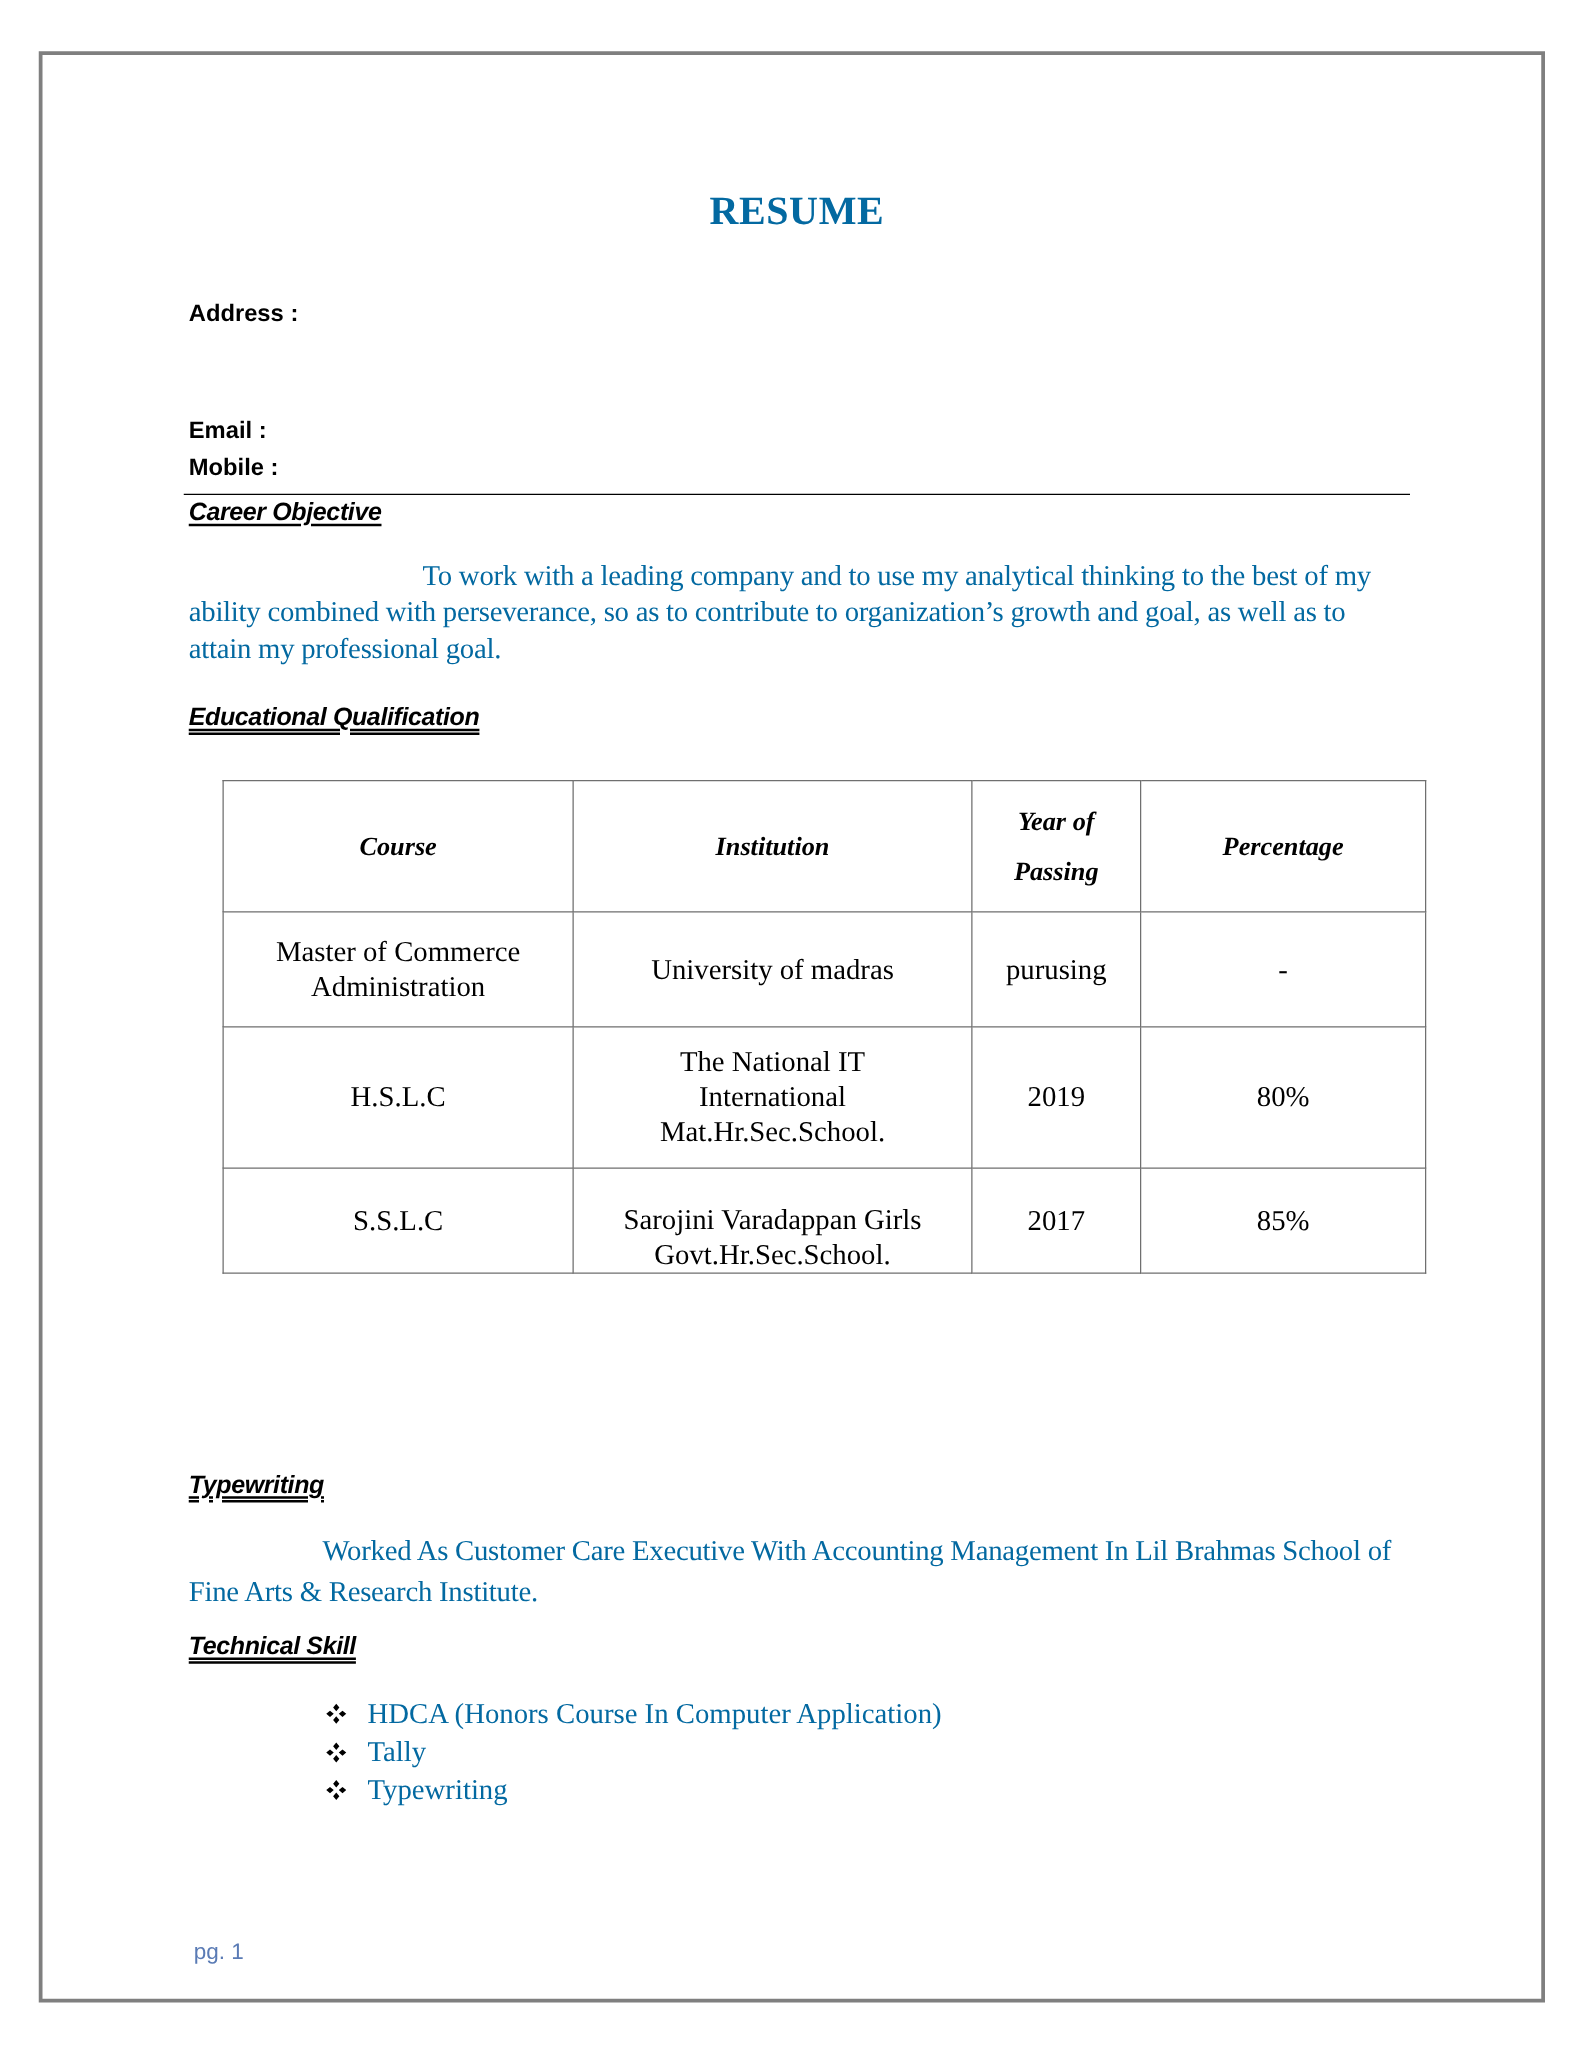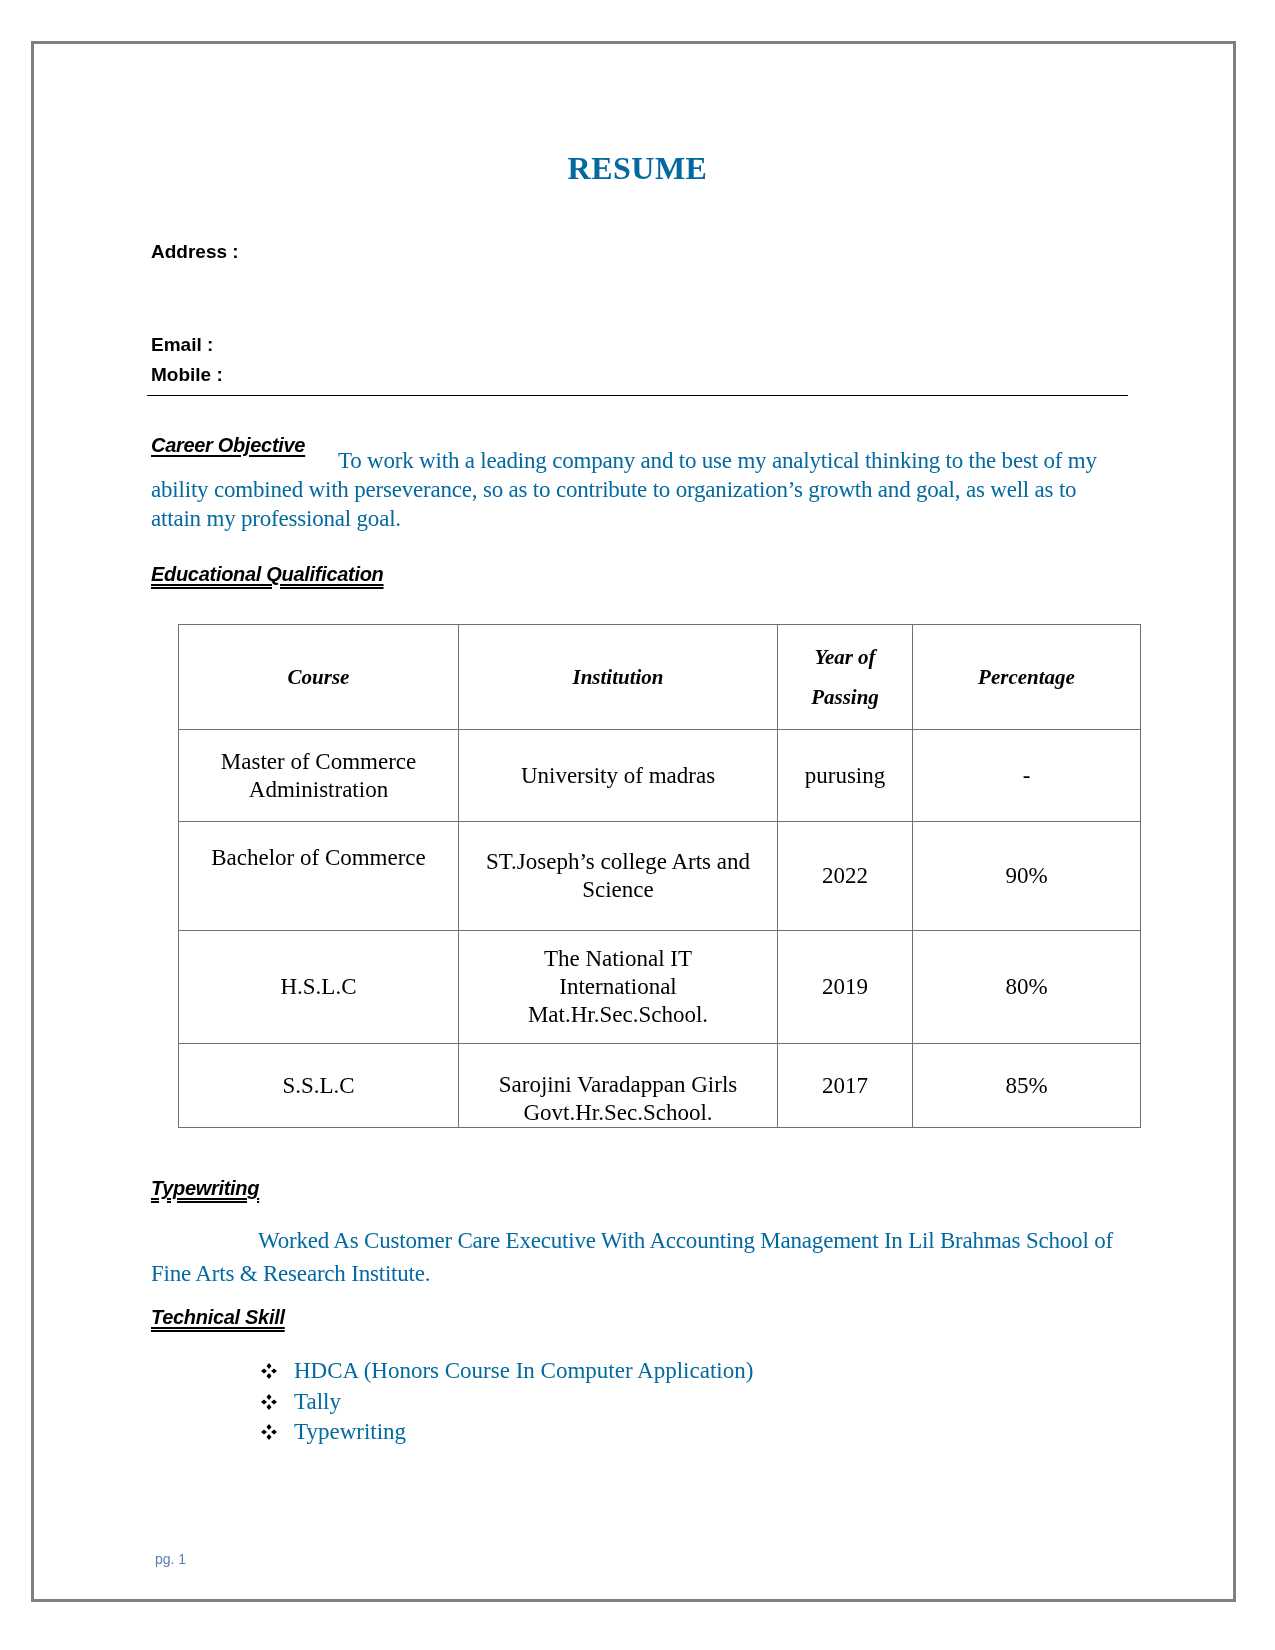--- a/index.html
+++ b/index.html
@@ -38,35 +38,35 @@
       padding: 0 6px; color: #000;
     }
     table.edu th { font-size: 21px; font-weight: bold; font-style: italic; line-height: 40px; }
     table.edu td { font-size: 23px; line-height: 28px; }
     .col1 { width: 280px; } .col2 { width: 319px; } .col3 { width: 135px; } .col4 { width: 228px; }
     .top-align { vertical-align: top !important; padding-top: 22px !important; }
 
     .skills { left: 260px; top: 1356px; margin: 0; padding: 0; list-style: none; }
     .skills li { font-size: 23px; line-height: 30.5px; display: flex; align-items: center; }
     .bullet { width: 34px; display: inline-flex; align-items: center; justify-content: flex-start; }
-    .footer { left: 155px; top: 1551px; font-size: 14px; color: #5a7bb5; }
+    .footer { left: 155px; top: 1551px; font-size: 18px; color: #5a7bb5; }
   </style>
 </head>
 <body>
 
 <div class="page-border"></div>
 
 <div class="abs serif title">RESUME</div>
 
 <div class="abs sans label" style="left:151px; top:241px;">Address :</div>
 <div class="abs sans label" style="left:151px; top:334px;">Email :</div>
 <div class="abs sans label" style="left:151px; top:364px;">Mobile :</div>
 <div class="abs rule"></div>
 
-<div class="abs sans heading" style="left:151px; top:434px;text-decoration:underline;">Career Objective</div>
+<div class="abs sans heading" style="left:151px; top:399px;text-decoration:underline;">Career Objective</div>
 <div class="abs serif body-text objective"><span class="indent-1"></span><span>To work with a leading company and to use my analytical thinking to the best of my ability combined with perseverance, so as to contribute to organization’s growth and goal, as well as to attain my professional goal.</span></div>
 
 <div class="abs sans heading" style="left:151px; top:563px;">Educational Qualification</div>
 
 <table class="edu">
   <colgroup>
     <col class="col1">
       <col class="col2">
       <col class="col3">
       <col class="col4">
@@ -76,26 +76,20 @@
     <th>Course</th>
     <th>Institution</th>
     <th><span>Year of</span><br><span>Passing</span></th>
     <th>Percentage</th>
   </tr>
   <tr style="height:92px;">
     <td>Master of Commerce Administration</td>
     <td>University of  madras</td>
     <td>purusing</td>
     <td>-</td>
-  </tr>
-  <tr style="height:109px;">
-    <td class="top-align">Bachelor of Commerce</td>
-    <td>ST.Joseph’s college Arts and Science</td>
-    <td>2022</td>
-    <td>90%</td>
   </tr>
   <tr style="height:113px;">
     <td>H.S.L.C</td>
     <td style="padding:0 60px;">The National IT International Mat.Hr.Sec.School.</td>
     <td>2019</td>
     <td>80%</td>
   </tr>
   <tr style="height:84px;">
     <td>S.S.L.C</td>
     <td style="vertical-align:bottom; padding:0 30px 0 30px;">Sarojini Varadappan Girls Govt.Hr.Sec.School.</td>

